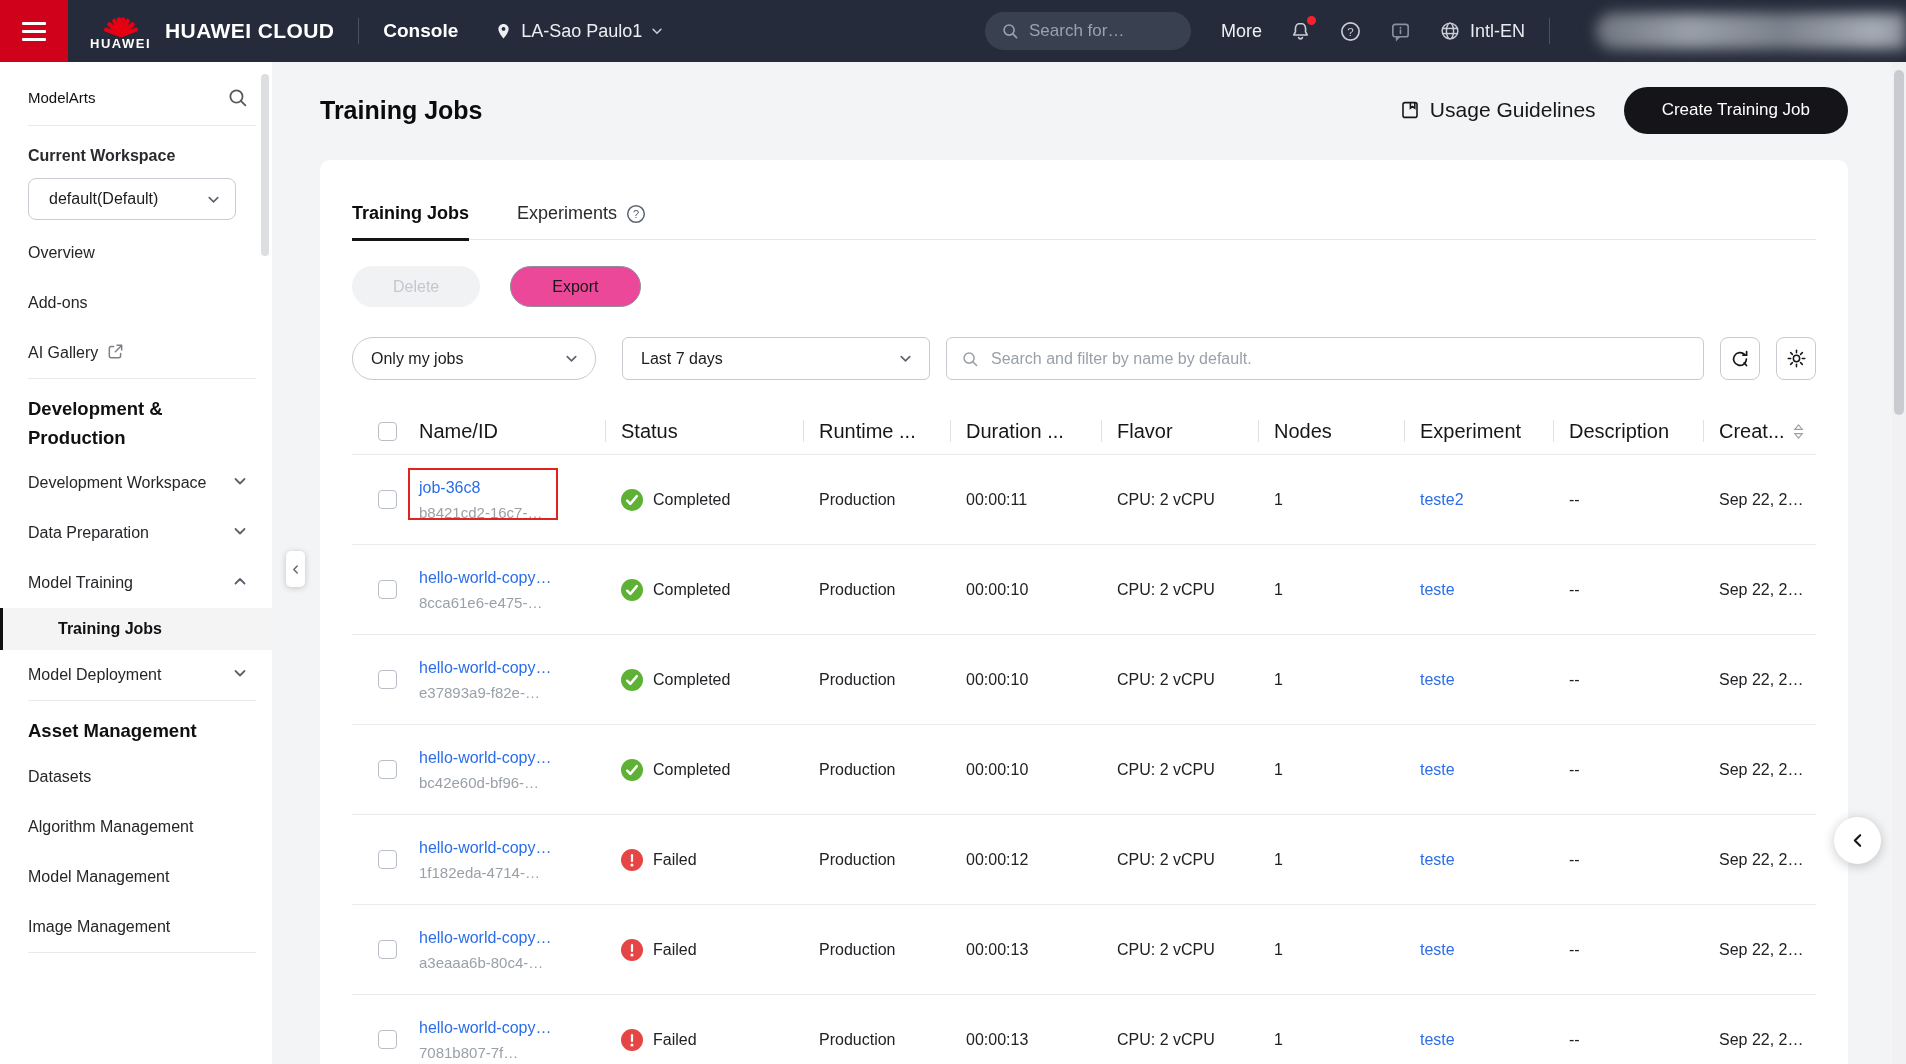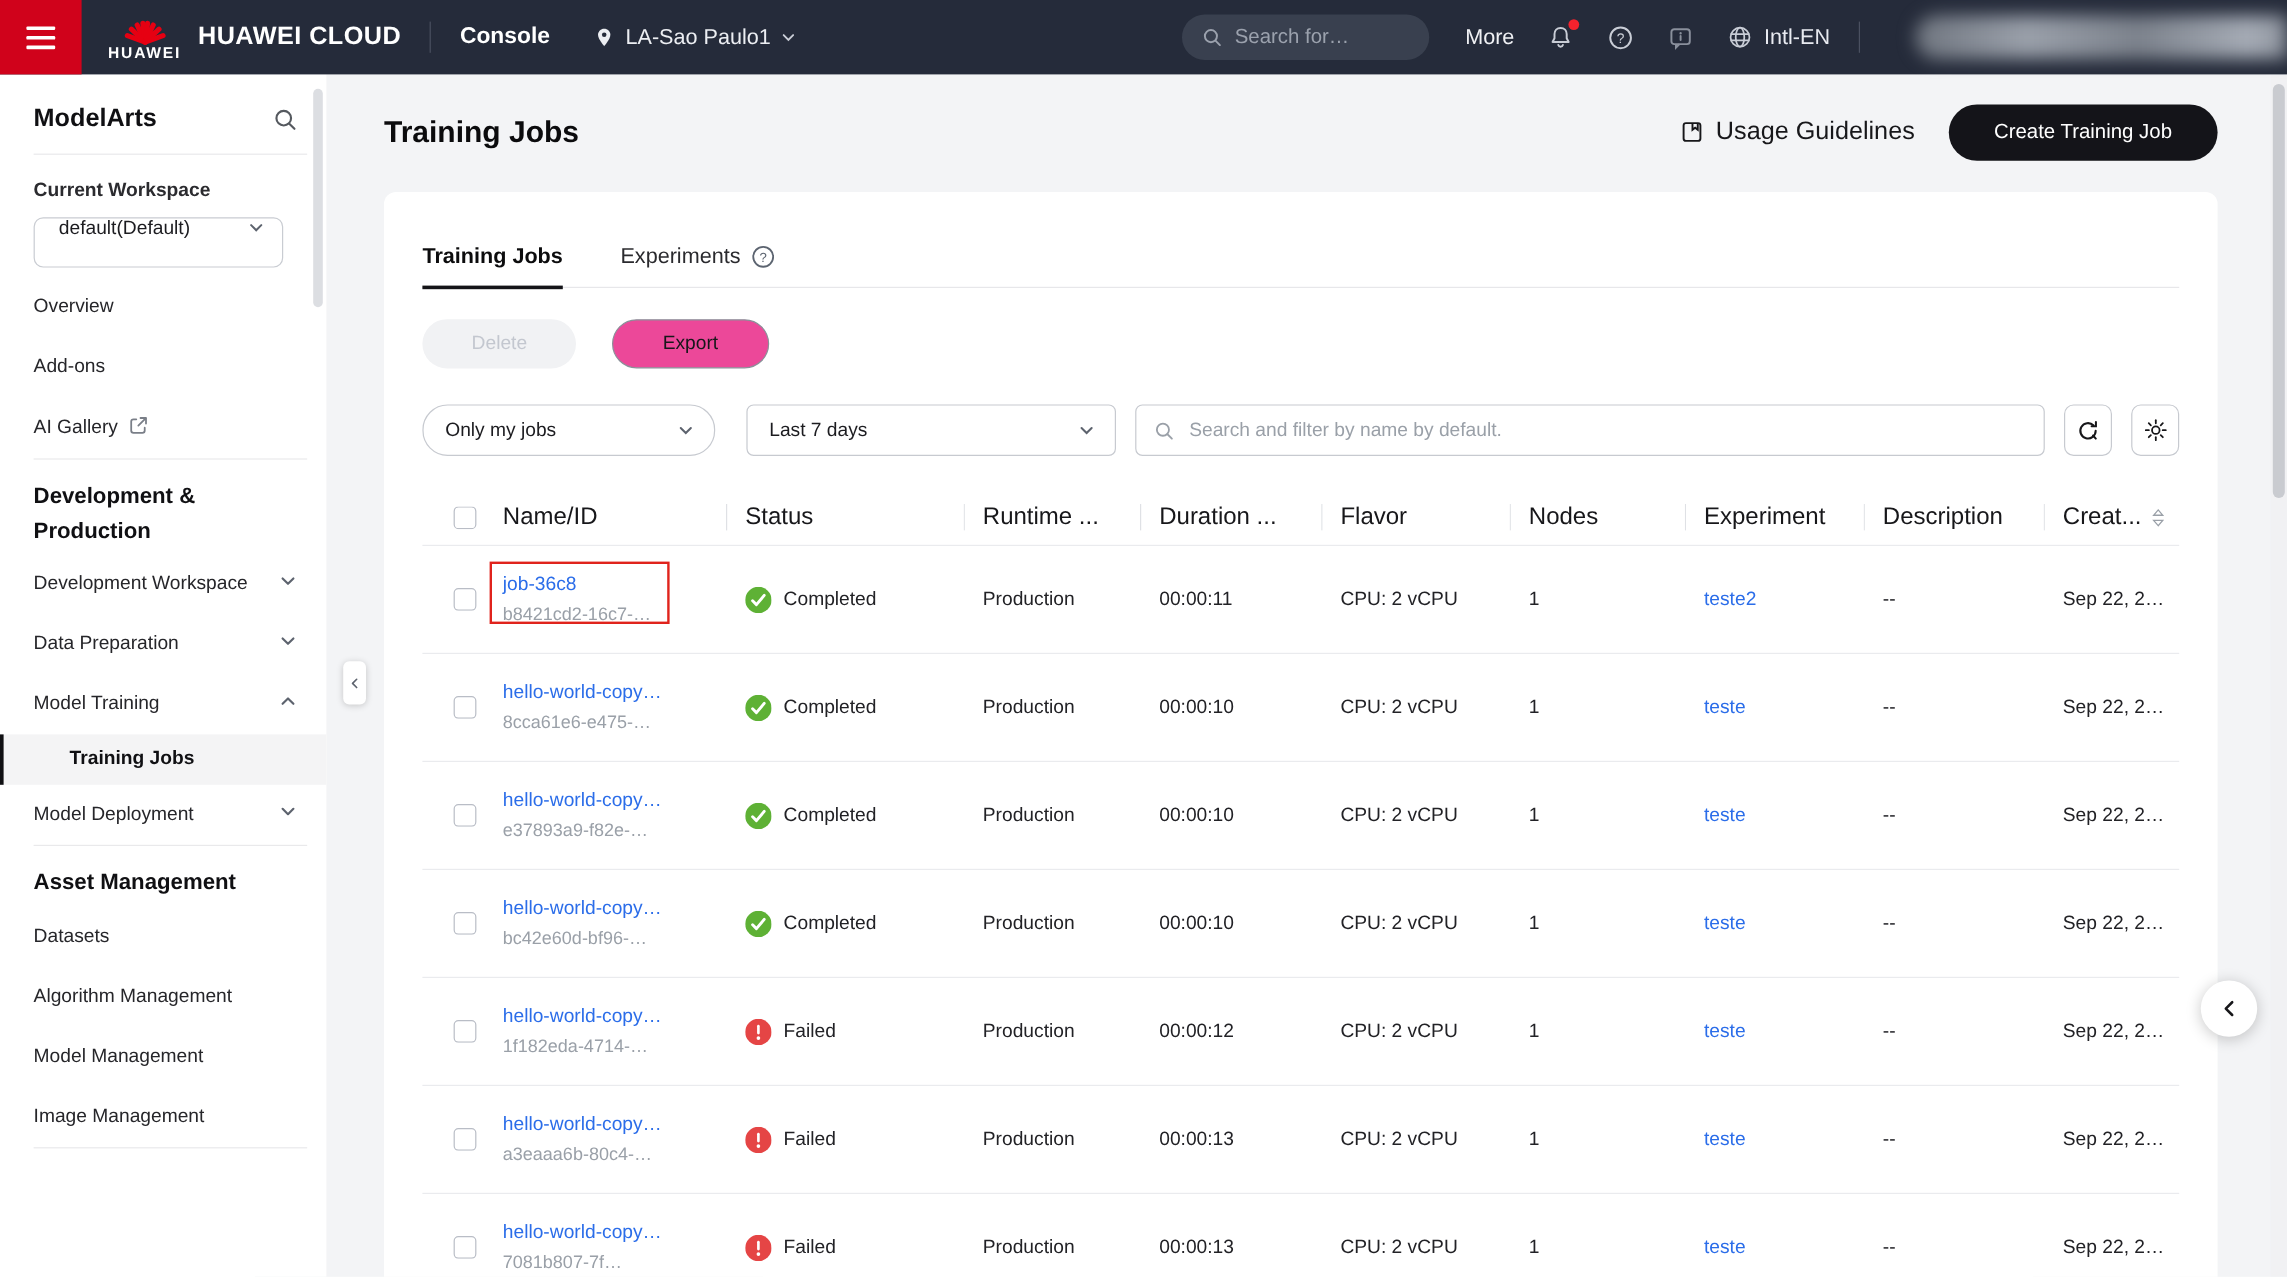--- a/index.html
+++ b/index.html
@@ -27,25 +27,25 @@
   .nav-more { font-size:18px; margin-left:30px; color:#f0f1f4; cursor:pointer; }
   .nav-ic { margin-left:27px; position:relative; display:flex; color:#c9cdd6; cursor:pointer; }
   .nav-ic .dot { position:absolute; top:-4px; right:-4px; width:9px; height:9px; border-radius:50%; background:#f5222d; }
   .lang { display:flex; gap:9px; font-size:18px; color:#e8eaf0; margin-left:27px; align-items:center; cursor:pointer; }
   .blurbox { width:310px; height:36px; margin-left:22px; border-radius:18px 0 0 18px;
     background:linear-gradient(90deg,#6f757f,#9aa0aa 30%,#7c828c 60%,#a6acb6 90%,#8b919b); filter:blur(7px); }
   
   .sidebar { position:absolute; top:62px; left:0; width:272px; bottom:0; background:#fff; z-index:40; }
   .sb-inner { padding-left:28px; height:100%; }
   .sb-head { display:flex; align-items:center; justify-content:space-between; padding:25px 24px 17px 0; }
-  .sb-title { font-size:21px; font-weight:bold; color:#101013;text-align:right; }
+  .sb-title { font-size:15px; font-weight:normal; color:#101013;text-align:right; }
   .sb-divider { height:1px; background:#e9e9eb; margin-right:16px; }
   .workspace-label { font-size:16px; color:#2b2b2f; margin:21px 0 13px;font-weight:bold; }
   .workspace-select { width:208px; height:42px; border:1px solid #c9ccd2; border-radius:8px; display:flex;
-    justify-content:space-between; padding:0 14px 0 20px; font-size:16px; color:#1c1c20;
+    align-items:center; justify-content:space-between; padding:0 14px 0 20px; font-size:16px; color:#1c1c20;
     cursor:pointer; background:#fff; margin-bottom:8px; }
   .sb-item { font-size:16px; color:#26262a; padding:13px 52px 13px 0; position:relative; line-height:1.5; cursor:pointer; }
   .sb-item .sb-chev { position:absolute; right:24px; top:14px; }
   .sb-item .sb-ext { margin-left:9px; position:relative; top:2px; display:inline-flex; }
   .sb-heading { font-size:18.5px; font-weight:bold; color:#101013; padding:16px 44px 6px 0; line-height:1.55; }
   .sb-subitem { margin-left:-28px; padding:12px 0 12px 58px; font-size:16px; color:#26262a; cursor:pointer; }
   .sb-subitem.active { font-weight:bold; background:#f4f4f5; border-left:3px solid #101013; padding-left:55px; color:#101013; }
   .sb-scroll-thumb { position:absolute; right:3px; top:12px; width:8px; height:182px; border-radius:4px; background:#dcdee2; }
   
   .main { position:absolute; left:272px; top:62px; right:0; bottom:0; }

